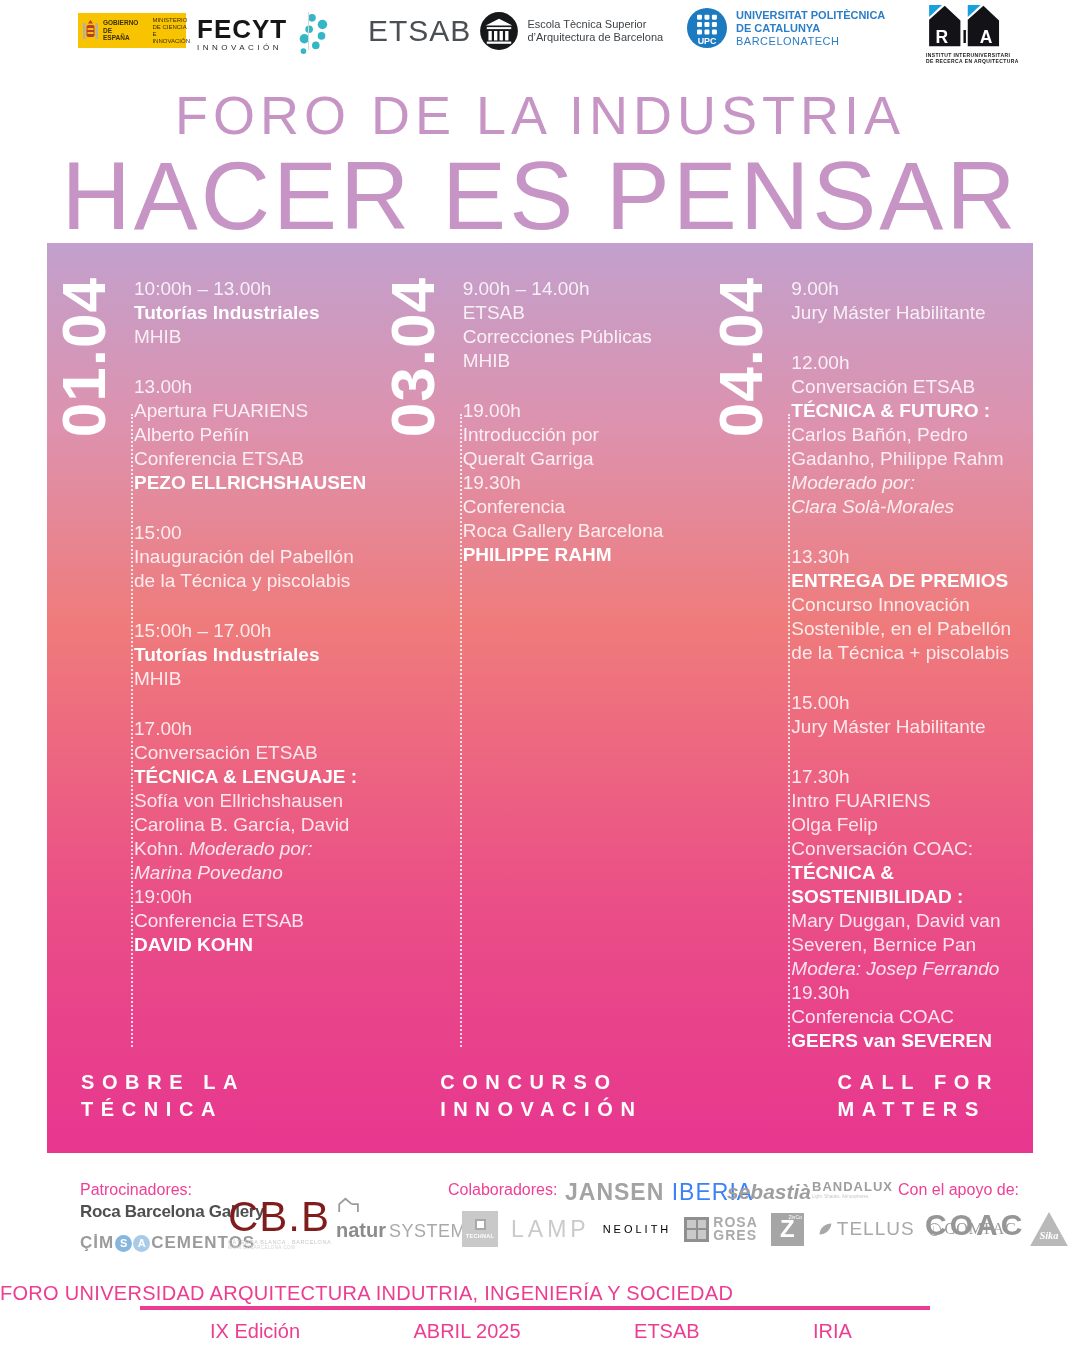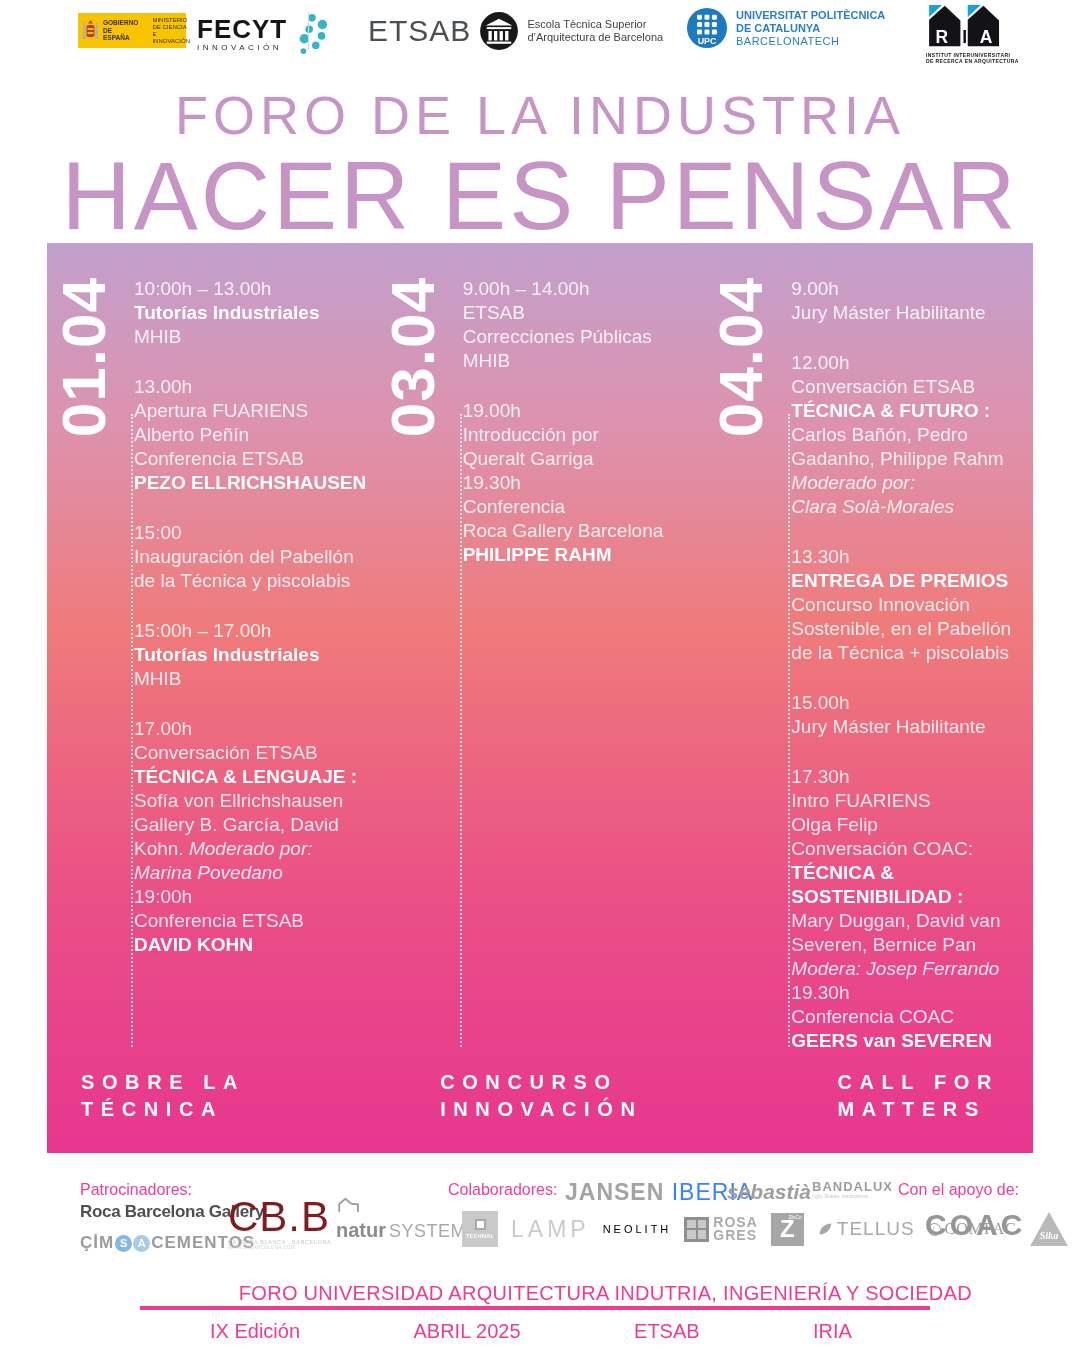--- a/index.html
+++ b/index.html
@@ -106,21 +106,21 @@
   .zinco .z { font-size:24px; font-weight:800; color:#fff; line-height:1; }
   .zinco .zl { position:absolute; top:1px; right:2px; font-size:5px; color:#fff; }
   .tellus { display:flex; align-items:center; gap:3px; font-size:19px; font-weight:500; color:#a8a8a8; letter-spacing:1px; }
   .compac { display:flex; align-items:center; gap:4px; font-family:"Liberation Serif", serif;
             font-size:16px; color:#9a9a9a; letter-spacing:1px; }
   .compac .circ { width:13px; height:13px; border:1.5px solid #9a9a9a; border-radius:50%;
                   display:flex; align-items:center; justify-content:center; font-size:8px; }
   .coac { position:absolute; left:925px; top:55px; font-size:30px; font-weight:700; color:#969696; letter-spacing:3px; }
 
   
-  .footer-head { position:absolute; top:1282px; left:0; width:972px; text-align:right;
+  .footer-head { position:absolute; top:1282px; left:0; width:972px; text-align:left;
                  font-size:20px; color:#ed3d92; letter-spacing:.3px; }
   .footer-rule { position:absolute; top:1306px; left:140px; width:790px; height:4px; background:#ed3d92; }
   .footer-row { position:absolute; top:1320px; left:140px; width:790px; display:flex;
                 justify-content:space-between; padding:0 78px 0 70px; font-size:20px; color:#ed3d92; }
 </style>
 </head>
 <body>
 
 <div id="poster">
 
@@ -256,21 +256,21 @@
             <div class="entry">
               <div class="line"><span class="s-time">15:00h – 17.00h</span></div>
               <div class="line"><span class="s-bold">Tutorías Industriales</span></div>
               <div class="line"><span class="s-normal">MHIB</span></div>
             </div>
             <div class="entry">
               <div class="line"><span class="s-time">17.00h</span></div>
               <div class="line"><span class="s-normal">Conversación ETSAB</span></div>
               <div class="line"><span class="s-bold">TÉCNICA &amp; LENGUAJE :</span></div>
               <div class="line"><span class="s-normal">Sofía von Ellrichshausen</span></div>
-              <div class="line"><span class="s-normal">Gallery B. García, David</span></div>
+              <div class="line"><span class="s-normal">Carolina B. García, David</span></div>
               <div class="line"><span class="s-normal">Kohn. </span><span class="s-italic">Moderado por:</span></div>
               <div class="line"><span class="s-italic">Marina Povedano</span></div>
               <div class="line"><span class="s-time">19:00h</span></div>
               <div class="line"><span class="s-normal">Conferencia ETSAB</span></div>
               <div class="line"><span class="s-bold">DAVID KOHN</span></div>
             </div>
           </div>
         </div>
         <div class="col">
           <div class="dotted"></div>

